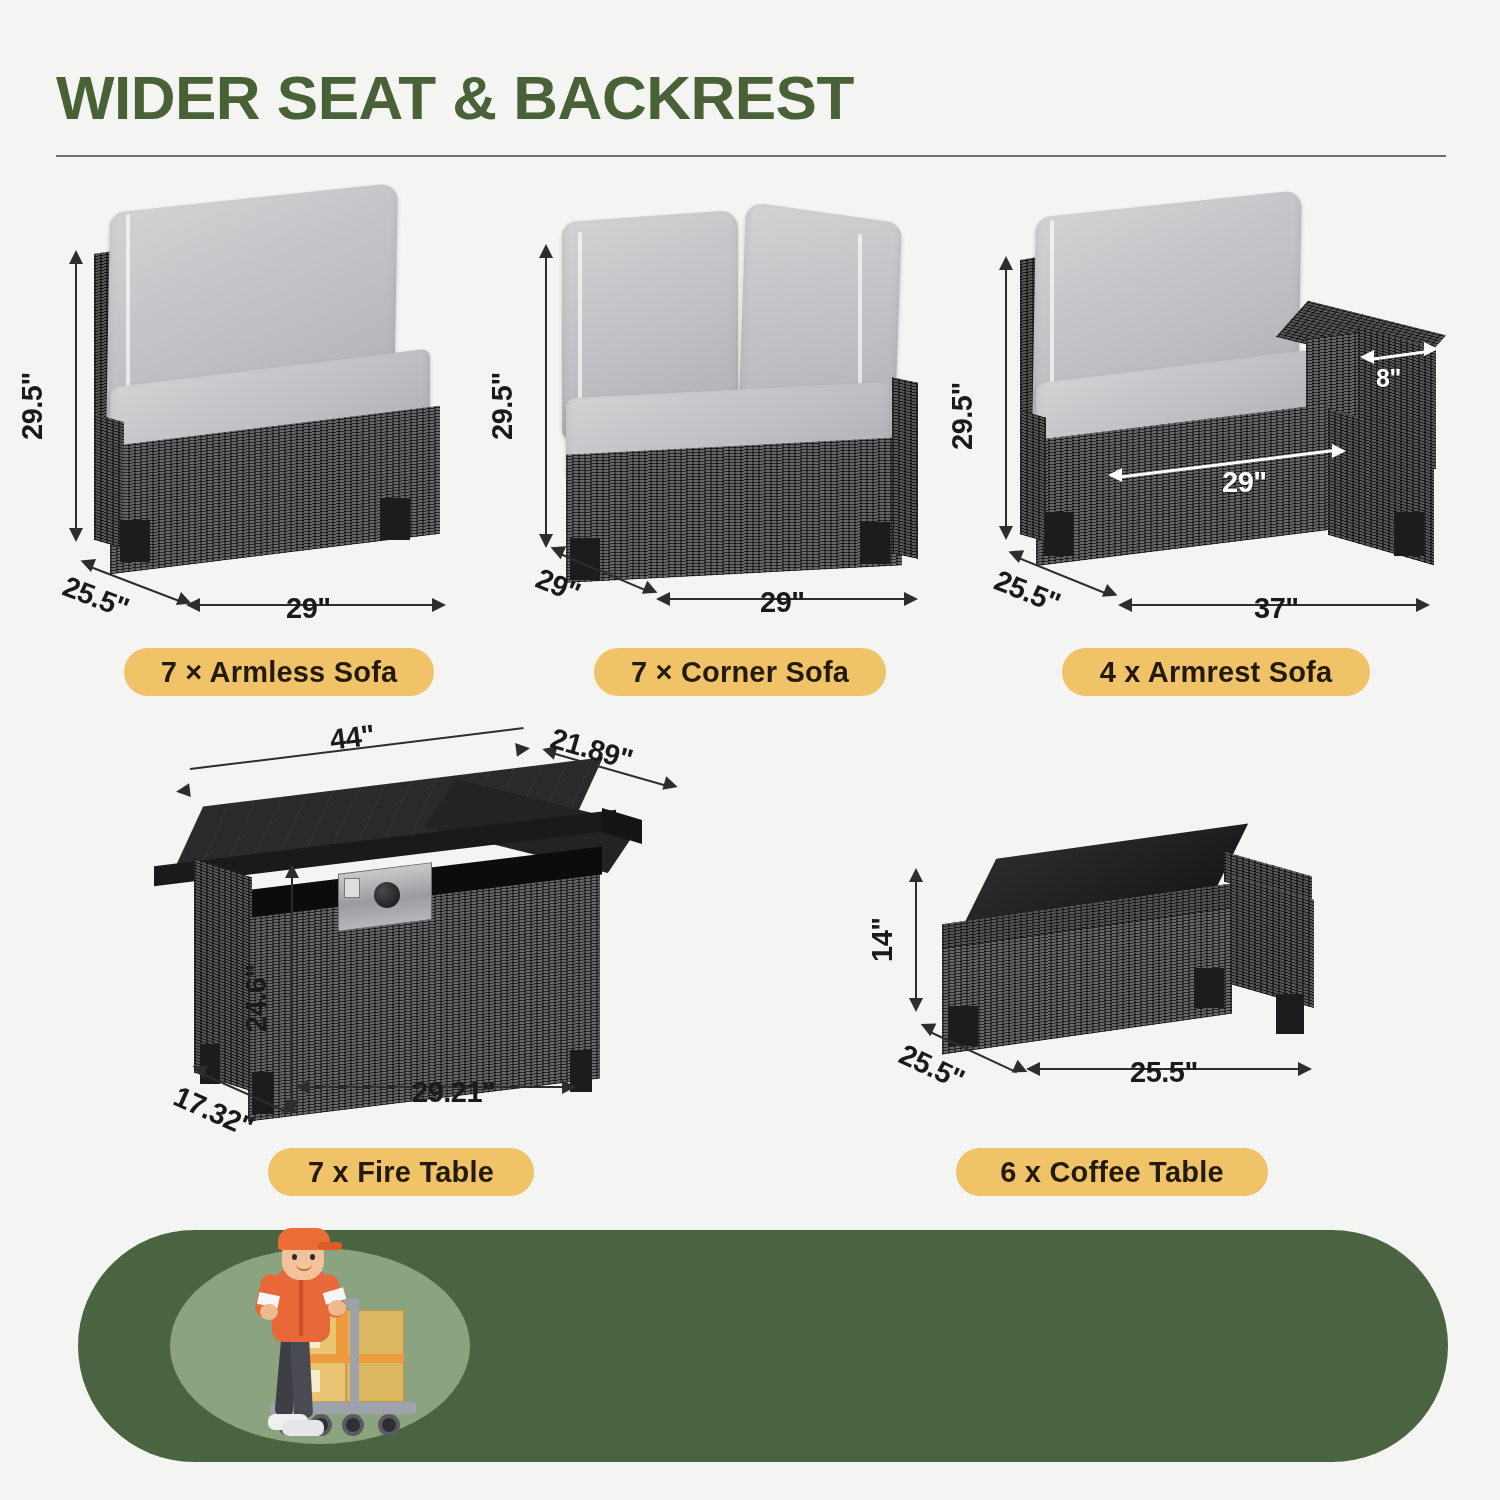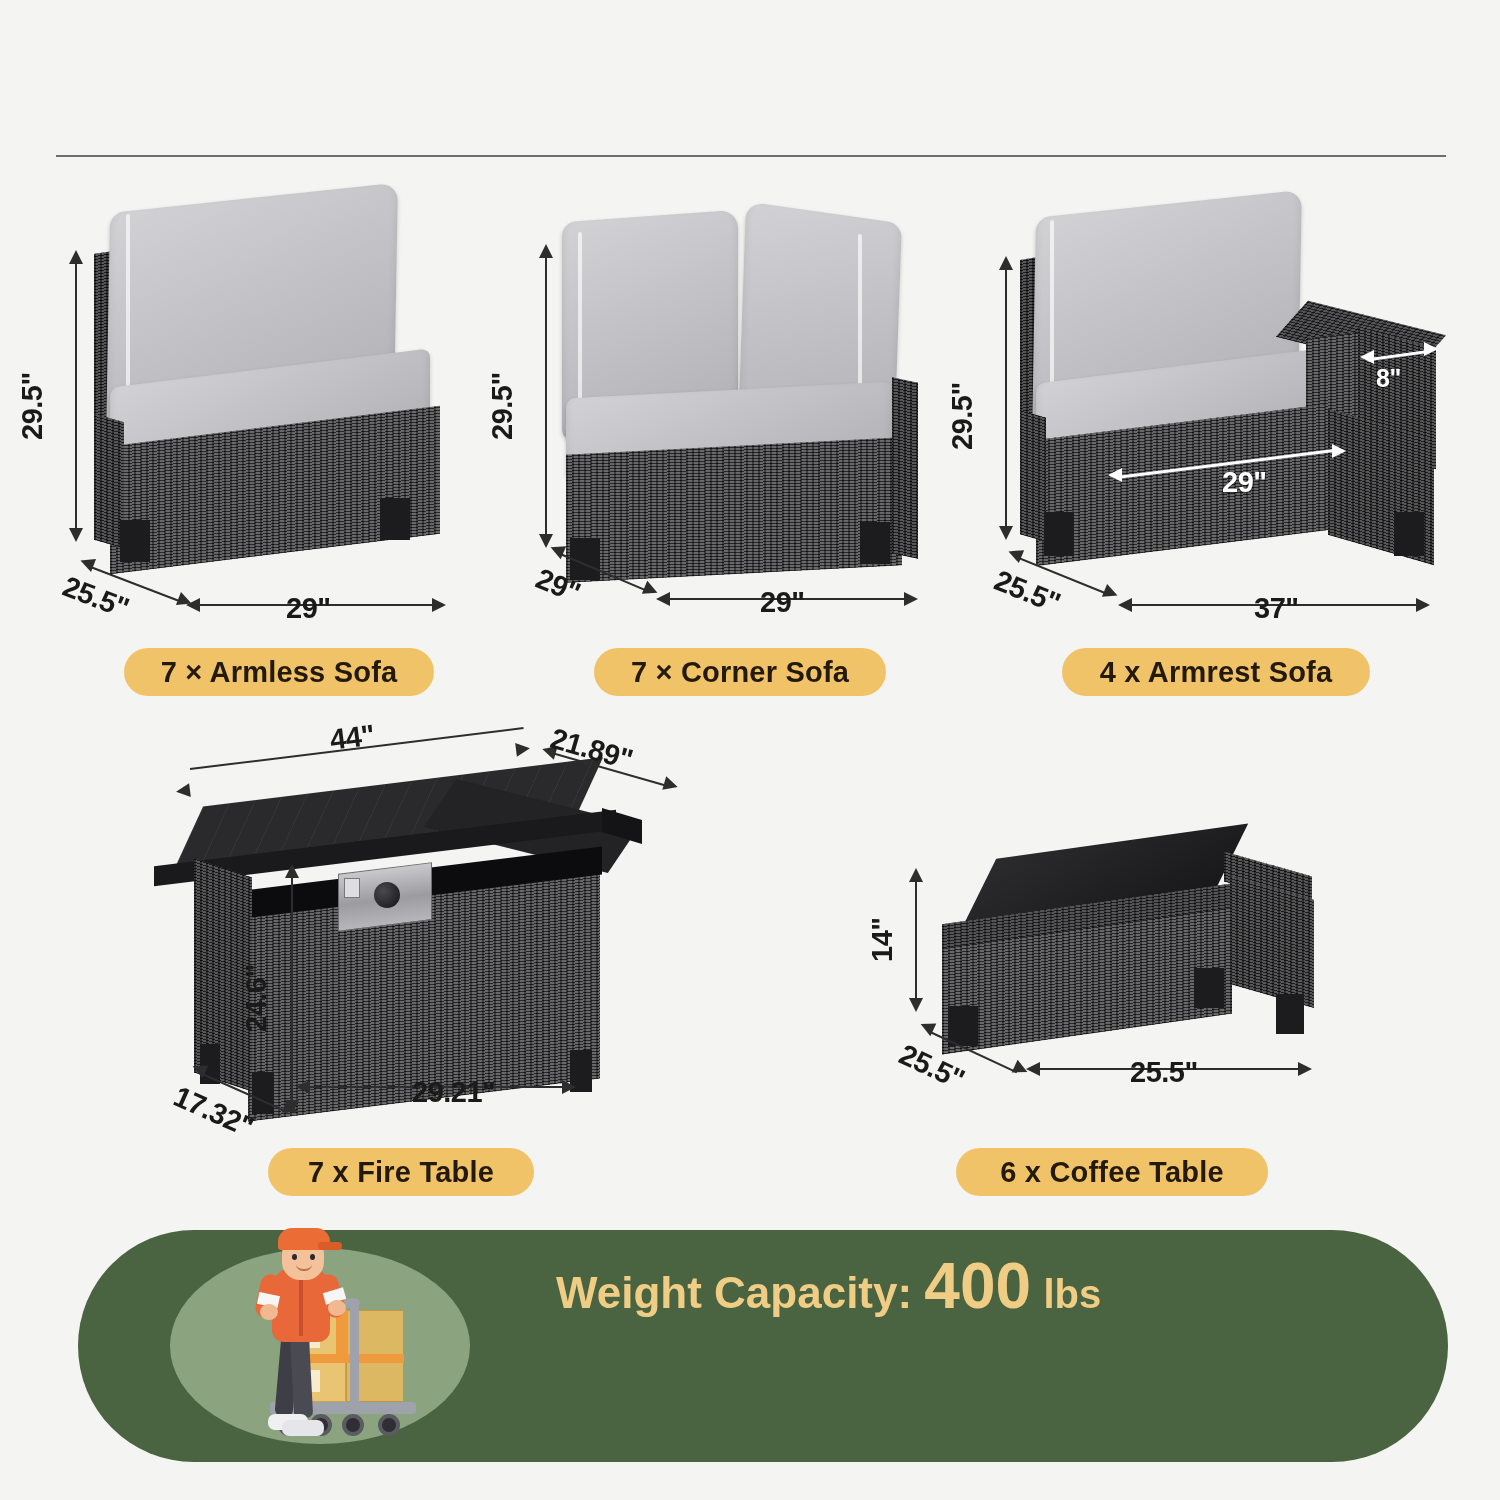--- a/index.html
+++ b/index.html
@@ -191,20 +191,21 @@
   }
 
   
   .delivery { position: absolute; left: 186px; top: 1238px; width: 260px; height: 220px; }
   .d-part { position: absolute; }
 </style>
 </head>
 <body>
 
 <div class="header">
+  <div class="title">WIDER SEAT &amp; BACKREST</div>
   <div class="header-rule"></div>
 </div>
 
 <div class="piece" style="left:80px; top:190px; width:400px; height:410px;">
 
   <div class="wicker-dark" style="position:absolute; left:14px; top:62px; width:26px; height:270px; transform:skewY(-9deg);"></div>
 
   <div class="cushion back" style="left:28px; top:8px; width:288px; height:228px; transform:skewY(-7deg) rotate(1deg);"></div>
   <div class="piping" style="left:46px; top:24px; width:4px; height:196px; transform:skewY(-6deg);"></div>
 
@@ -403,25 +404,20 @@
 <div class="dim-line" style="left:1036px; top:1068px; width:270px; height:2px;"></div>
 <div class="arrow arr-l" style="left:1026px; top:1062px;"></div>
 <div class="arrow arr-r" style="left:1298px; top:1062px;"></div>
 <div class="dim-label" style="left:1130px; top:1056px;">25.5"</div>
 
 <div class="badge" style="left:956px; top:1148px; width:312px;">6 x Coffee Table</div>
 
 <div class="banner">
   <div class="banner-oval"></div>
   <div class="banner-body">
-    <div class="cap-line">
-      <span>Weight Capacity:</span>
-      <span class="big">400</span>
-      <span class="lbs">lbs</span>
-    </div>
   </div>
 </div>
 
 <div class="delivery">
 
   <div class="d-part" style="left:96px; top:76px; width:64px; height:44px; background:#e8c473; border:1px solid #c9a355;"></div>
   <div class="d-part" style="left:160px; top:72px; width:58px; height:48px; background:#dcb863; border:1px solid #bd9747;"></div>
   <div class="d-part" style="left:96px; top:120px; width:64px; height:44px; background:#e8c473; border:1px solid #c9a355;"></div>
   <div class="d-part" style="left:160px; top:120px; width:58px; height:44px; background:#dcb863; border:1px solid #bd9747;"></div>
   <div class="d-part" style="left:150px; top:72px; width:12px; height:48px; background:#ef9a3c;"></div>

